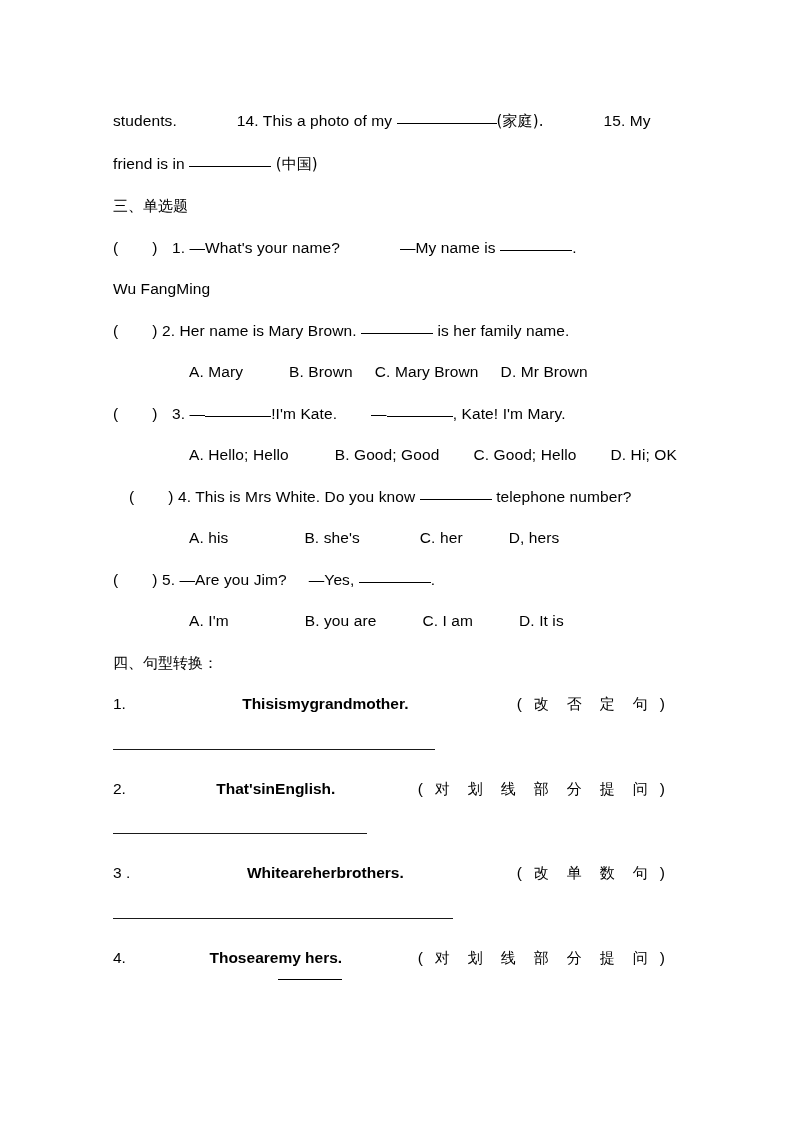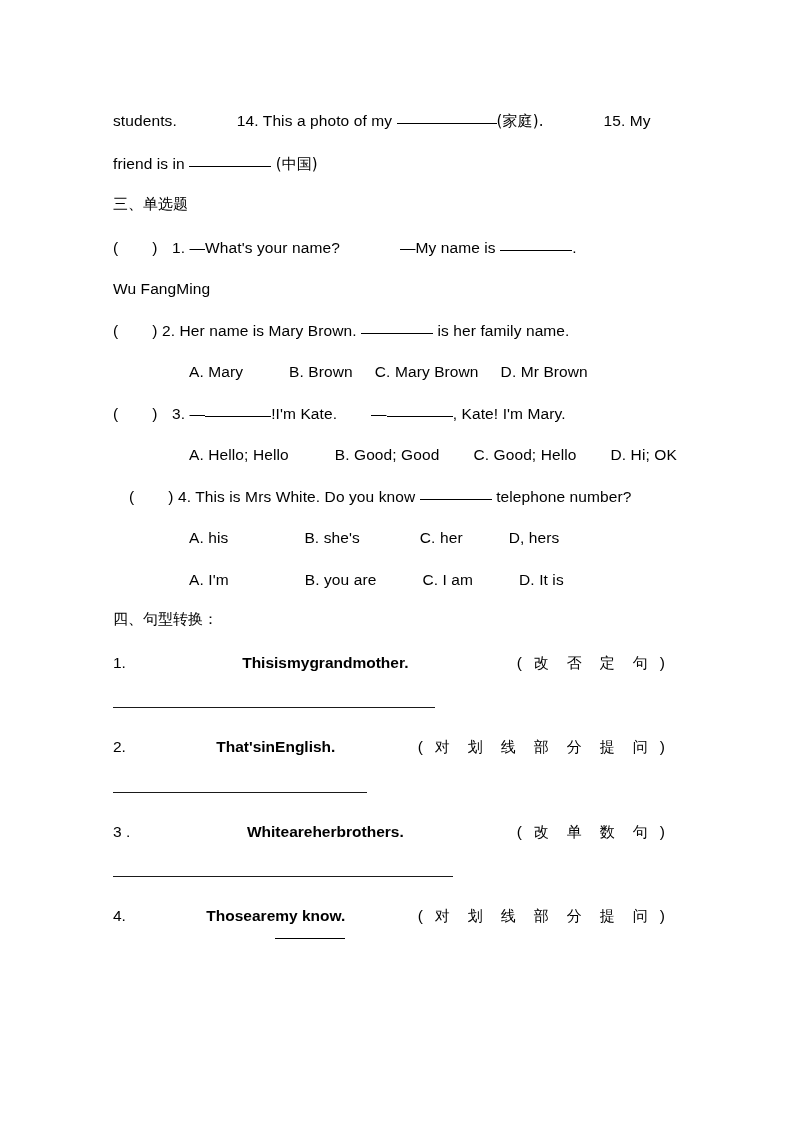--- a/index.html
+++ b/index.html
@@ -35,21 +35,21 @@
     font-size: 15.5px;
     line-height: 41.5px;
     white-space: pre;
     letter-spacing: 0.1px;
   }
   .cn {
     font-family: "DejaVu Sans", "Liberation Sans", sans-serif;
     font-size: 15px;
   }
   .heading {
-    font-family: Liberation Mono, monospace;
+    font-family: Liberation Sans, sans-serif;
     font-size: 15px;
     line-height: 41.5px;
     white-space: pre;
   }
 
   
   .blank {
     display: inline-block;
     border-bottom: 1.3px solid #000;
     vertical-align: 2px;
@@ -139,20 +139,21 @@
     <div class="line opts"><span>A. Mary</span><span class="sp-4"></span><span>B. Brown</span><span class="sp-2"></span><span>C. Mary Brown</span><span class="sp-2"></span><span>D. Mr Brown</span></div>
 
     <div class="line"><span>(</span><span class="paren"></span><span>)</span> <span class="sp-1"></span><span>3.</span> <span>—</span><span class="blank b-sm"></span><span>!I'm Kate.</span><span class="sp-3"></span><span>—</span><span class="blank b-sm"></span><span>, Kate! I'm Mary.</span></div>
 
     <div class="line opts"><span>A. Hello; Hello</span><span class="sp-4"></span><span>B. Good; Good</span><span class="sp-3"></span><span>C. Good; Hello</span><span class="sp-3"></span><span>D. Hi; OK</span></div>
 
     <div class="line indent-q4"><span>(</span><span class="paren"></span><span>)</span> <span>4.</span> <span>This is Mrs White. Do you know</span> <span class="blank b-md"></span> <span>telephone number?</span></div>
 
     <div class="line opts"><span>A. his</span><span class="sp-6"></span><span>B. she's</span><span class="sp-5"></span><span>C. her</span><span class="sp-4"></span><span>D, hers</span></div>
 
+    <div class="line"><span>(</span><span class="paren"></span><span>)</span> <span>5.</span> <span>—Are you Jim?</span><span class="sp-2"></span><span>—Yes,</span> <span class="blank b-md"></span><span>.</span></div>
 
     <div class="line opts"><span>A. I'm</span><span class="sp-6"></span><span>B. you are</span><span class="sp-4"></span><span>C. I am</span><span class="sp-4"></span><span>D. It is</span></div>
 
     <div class="heading">四、句型转换：</div>
 
     <div class="trow">
       <span class="num">1.</span>
       <span class="sent">
         <span>This</span>
         <span>is</span>
@@ -208,21 +209,21 @@
         <span class="pb">)</span>
       </span>
     </div>
     <div class="rule rule-3"></div>
 
     <div class="trow">
       <span class="num">4.</span>
       <span class="sent">
         <span>Those</span>
         <span>are</span>
-        <span class="ul">my    know.</span>
+        <span class="ul">my    hers.</span>
       </span>
       <span class="tail">
         <span class="pb">(</span>
         <span class="cnchar">对</span>
         <span class="cnchar">划</span>
         <span class="cnchar">线</span>
         <span class="cnchar">部</span>
         <span class="cnchar">分</span>
         <span class="cnchar">提</span>
         <span class="cnchar">问</span>

